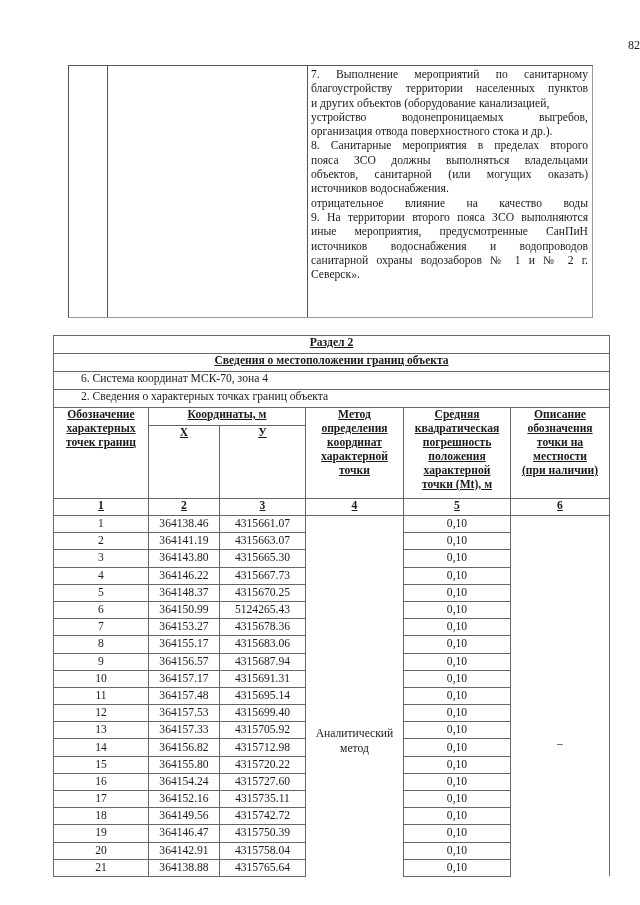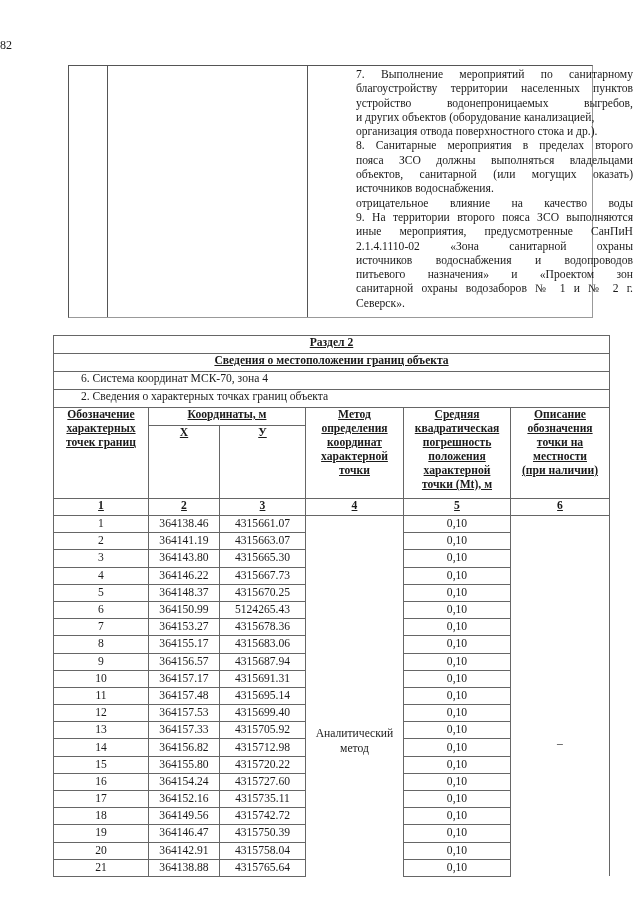--- a/index.html
+++ b/index.html
@@ -13,21 +13,21 @@
       position: relative;
       overflow: hidden;
       font-family: "Liberation Serif", "DejaVu Serif", serif;
       color: #1a1a1a;
     }
     .page-number {
       position: absolute;
       left: 0;
       width: 640px;
       top: 38px;
-      text-align: left;
+      text-align: right;
       font-size: 12px;
     }
 
     
     .top-table {
       position: absolute;
       left: 68px;
       top: 65px;
       width: 525px;
       height: 253px;
@@ -43,21 +43,20 @@
       width: 0;
       border-left: 1px solid #555;
     }
     .top-table .text-cell {
       position: absolute;
       left: 242px;
       top: 2px;
       width: 277px;
       font-size: 11.6px;
       line-height: 14.3px;
-      margin-left: 45px;
     }
     .top-table .text-cell p {
       margin: 0;
       text-align: justify;
       text-align-last: left;
     }
     .top-table .text-cell p .j {
       display: block;
       text-align: justify;
       text-align-last: justify;
@@ -119,37 +118,35 @@
 
 <div class="page-number">82</div>
 
 <div class="top-table">
   <div class="col-div" style="left:38px;"></div>
   <div class="col-div" style="left:238px;"></div>
   <div class="text-cell">
     <p>
       <span class="j">7. Выполнение мероприятий по санитарному</span>
       <span class="j">благоустройству территории населенных пунктов</span>
+      <span class="j" style="text-align-last:left;">и других объектов (оборудование канализацией,</span>
       <span class="j">устройство водонепроницаемых выгребов,</span>
-      <span class="j" style="text-align-last:left;">и других объектов (оборудование канализацией,</span>
       <span class="j" style="text-align-last:left;">организация отвода поверхностного стока и др.).</span>
     </p>
     <p>
       <span class="j">8. Санитарные мероприятия в пределах второго</span>
       <span class="j">пояса ЗСО должны выполняться владельцами</span>
       <span class="j">объектов, санитарной (или могущих оказать)</span>
       <span class="j" style="text-align-last:left;">источников водоснабжения.</span>
       <span class="j">отрицательное влияние на качество воды</span>
     </p>
     <p>
       <span class="j">9. На территории второго пояса ЗСО выполняются</span>
       <span class="j">иные мероприятия, предусмотренные СанПиН</span>
-      <span class="j">2.1.4.1110-02 «Зона санитарной охраны</span>
       <span class="j">источников водоснабжения и водопроводов</span>
-      <span class="j">питьевого назначения» и «Проектом зон</span>
       <span class="j">санитарной охраны водозаборов № 1 и № 2 г.</span>
       <span class="j" style="text-align-last:left;">Северск».</span>
     </p>
   </div>
 </div>
 
 <table class="main-table">
   <colgroup>
     <col style="width:95px">
     <col style="width:71px">

